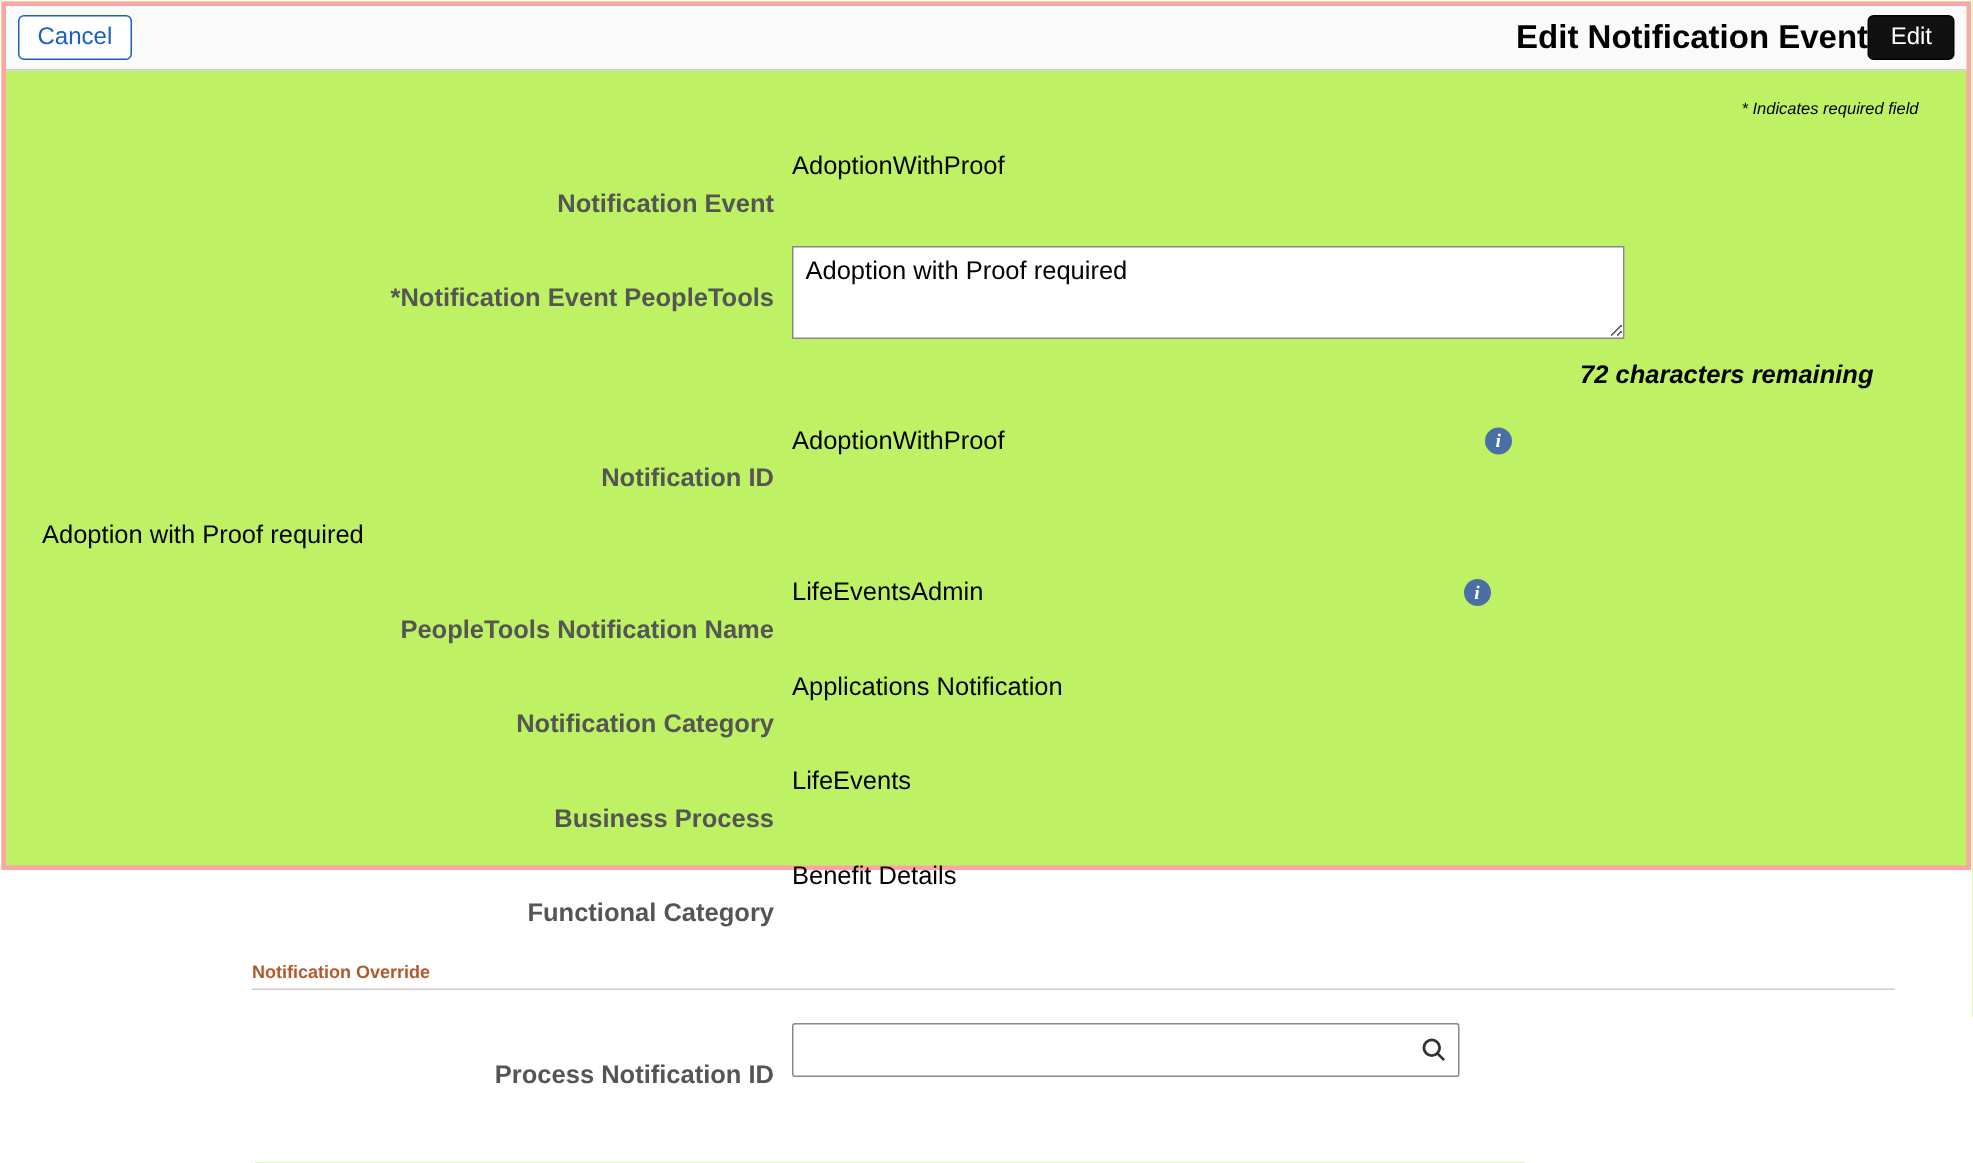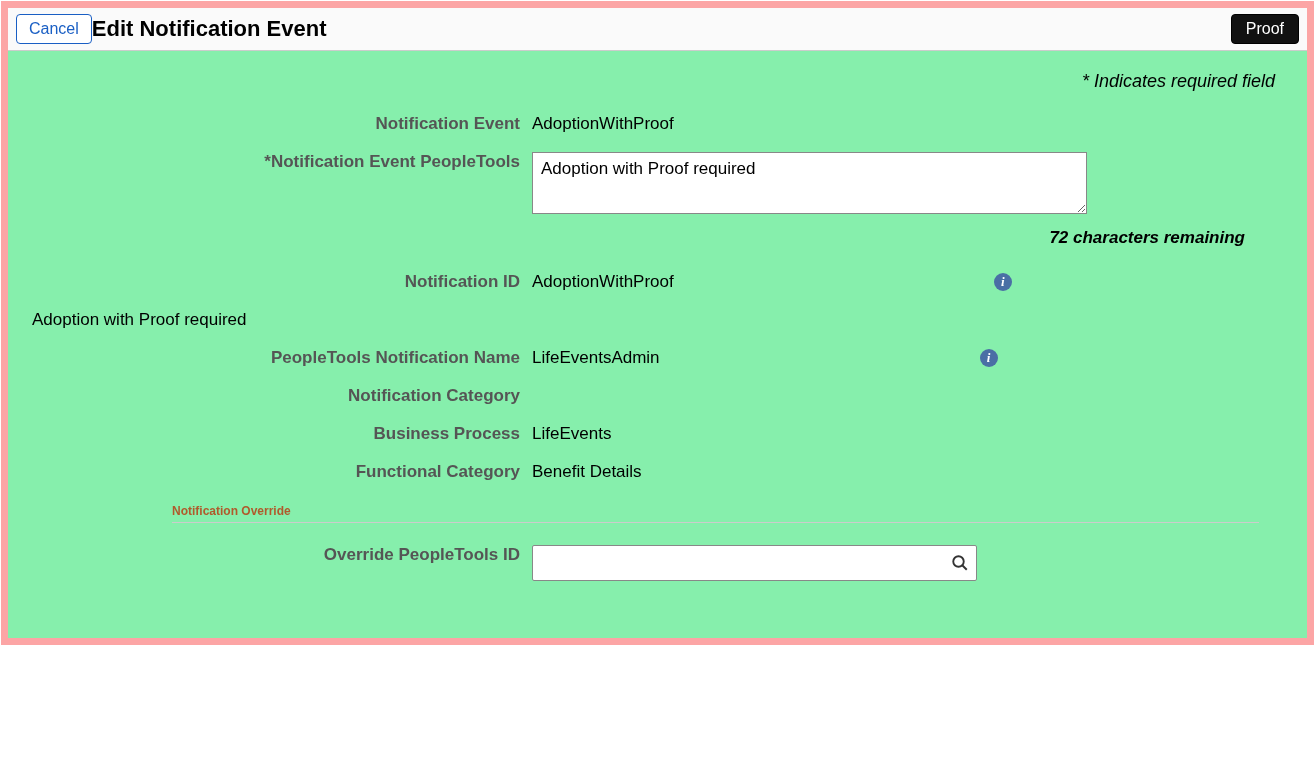--- a/index.html
+++ b/index.html
@@ -4,25 +4,25 @@
   <style>
     * { box-sizing: border-box; margin: 0; padding: 0; }
     body {
       font-family: Arial, Helvetica, sans-serif;
       font-size: 16px;
       background: #fff;
       width: 1315px;
       height: 775px;
     }
     .container {
-      border: 7px solid #fca5a5;
+      border: 3px solid #fca5a5;
       width: 1313px;
-      height: 644px;
+      height: 579px;
       margin: 1px;
-      background: #86efac;
+      background: #bef264;
     }
     .header {
       display: flex;
       align-items: center;
       justify-content: space-between;
       padding: 6px 8px;
       border-bottom: 1px solid #ccc;
       background: #fafafa;
     }
     .cancel-btn {
@@ -32,54 +32,55 @@
       padding: 5px 12px;
       font-size: 16px;
       border-radius: 4px;
       cursor: pointer;
     }
     .title {
       font-weight: bold;
       font-size: 22px;
       color: #000;
       flex: 1;
-      text-align: left;
+      text-align: right;
     }
     .done-btn {
       background: #111;
       color: #fff;
       border: 1px solid #000;
       padding: 5px 14px;
       font-size: 16px;
       border-radius: 4px;
       cursor: pointer;
     }
     .content {
       padding: 20px 24px 0 24px;
     }
     .required-note {
       text-align: right;
       font-style: italic;
-      font-size: 18px;
+      font-size: 11px;
       margin-bottom: 18px;
       padding-right: 8px;
     }
     .form-row {
       display: flex;
       align-items: flex-start;
       margin-bottom: 14px;
     }
     .label {
       width: 500px;
       text-align: right;
       font-weight: bold;
       color: #555;
       padding-right: 12px;
       padding-top: 4px;
       font-size: 17px;
+      margin-top: 25px;
     }
     .value {
       flex: 1;
       padding-top: 4px;
       font-size: 17px;
       display: flex;
       align-items: center;
     }
     textarea.desc-input {
       width: 555px;
@@ -149,21 +150,21 @@
     }
     .search-icon svg { display: block; }
   </style>
 </head>
 <body>
 
 <div class="container">
   <div class="header">
     <button class="cancel-btn">Cancel</button>
     <div class="title">Edit Notification Event</div>
-    <button class="done-btn">Proof</button>
+    <button class="done-btn">Edit</button>
   </div>
 
   <div class="content">
     <div class="required-note">* Indicates required field</div>
 
     <div class="form-row">
       <div class="label">Notification Event</div>
       <div class="value">AdoptionWithProof</div>
     </div>
 
@@ -191,37 +192,38 @@
     <div class="form-row">
       <div class="label">PeopleTools Notification Name</div>
       <div class="value">
         <span>LifeEventsAdmin</span>
         <span class="info-icon">i</span>
       </div>
     </div>
 
     <div class="form-row">
       <div class="label">Notification Category</div>
+      <div class="value">Applications Notification</div>
     </div>
 
     <div class="form-row">
       <div class="label">Business Process</div>
       <div class="value">LifeEvents</div>
     </div>
 
     <div class="form-row">
       <div class="label">Functional Category</div>
       <div class="value">Benefit Details</div>
     </div>
 
     <div class="section-header">Notification Override</div>
     <hr class="section-rule">
 
     <div class="form-row">
-      <div class="label">Override PeopleTools ID</div>
+      <div class="label">Process Notification ID</div>
       <div class="value">
         <div class="override-input-wrap">
           <input type="text" class="override-input" value="" style="">
           <span class="search-icon">
             <svg viewBox="0 0 24 24" width="18" height="18" fill="none" stroke="#333" stroke-width="2.5">
               <circle cx="10" cy="10" r="7"></circle>
               <line x1="15" y1="15" x2="21" y2="21"></line>
             </svg>
           </span>
         </div>

